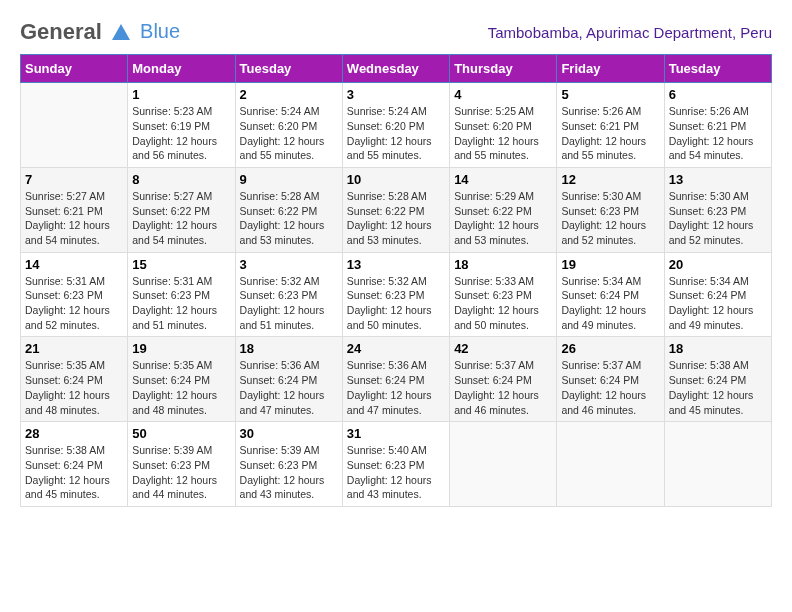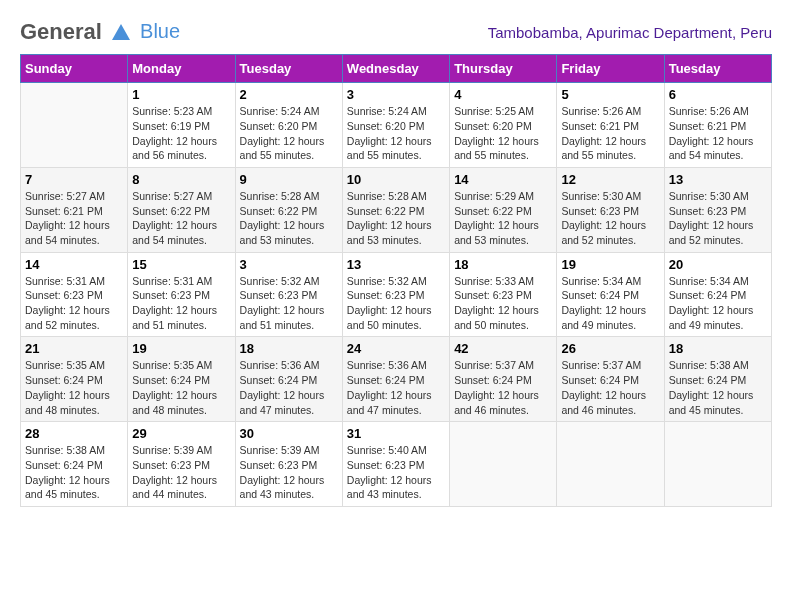--- a/index.html
+++ b/index.html
@@ -232,21 +232,21 @@
           <span class="day-num">18</span>
           <div class="cell-text">Sunrise: 5:38 AM<br>Sunset: 6:24 PM<br>Daylight: 12 hours and 45 minutes.</div>
         </td>
       </tr>
       <tr>
         <td>
           <span class="day-num">28</span>
           <div class="cell-text">Sunrise: 5:38 AM<br>Sunset: 6:24 PM<br>Daylight: 12 hours and 45 minutes.</div>
         </td>
         <td>
-          <span class="day-num">29</span>
+          <span class="day-num">50</span>
           <div class="cell-text">Sunrise: 5:39 AM<br>Sunset: 6:23 PM<br>Daylight: 12 hours and 44 minutes.</div>
         </td>
         <td>
           <span class="day-num">30</span>
           <div class="cell-text">Sunrise: 5:39 AM<br>Sunset: 6:23 PM<br>Daylight: 12 hours and 43 minutes.</div>
         </td>
         <td>
           <span class="day-num">31</span>
           <div class="cell-text">Sunrise: 5:40 AM<br>Sunset: 6:23 PM<br>Daylight: 12 hours and 43 minutes.</div>
         </td>

